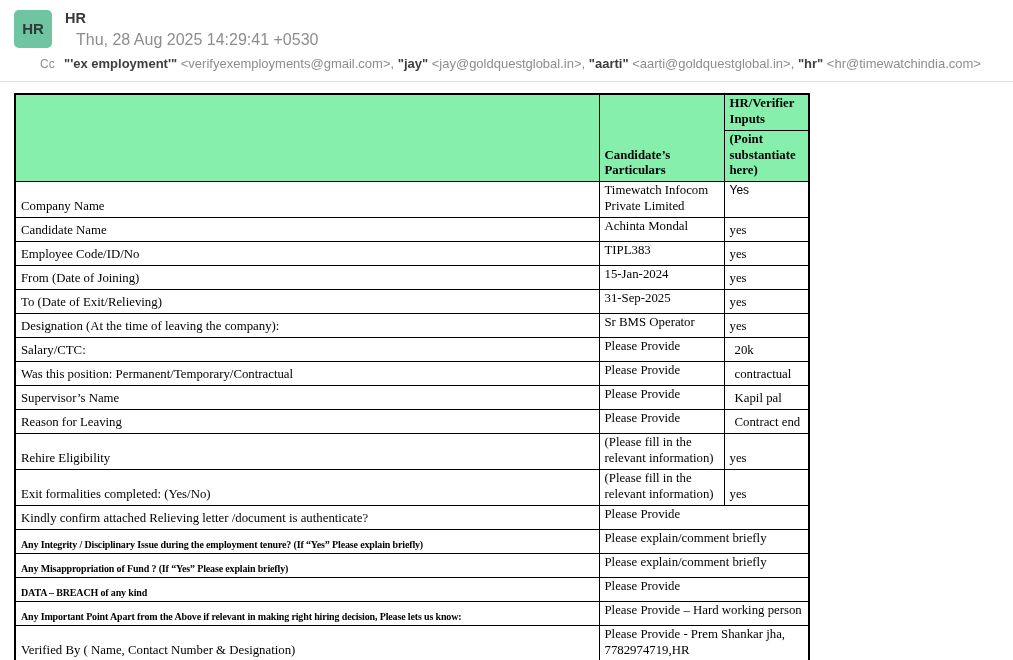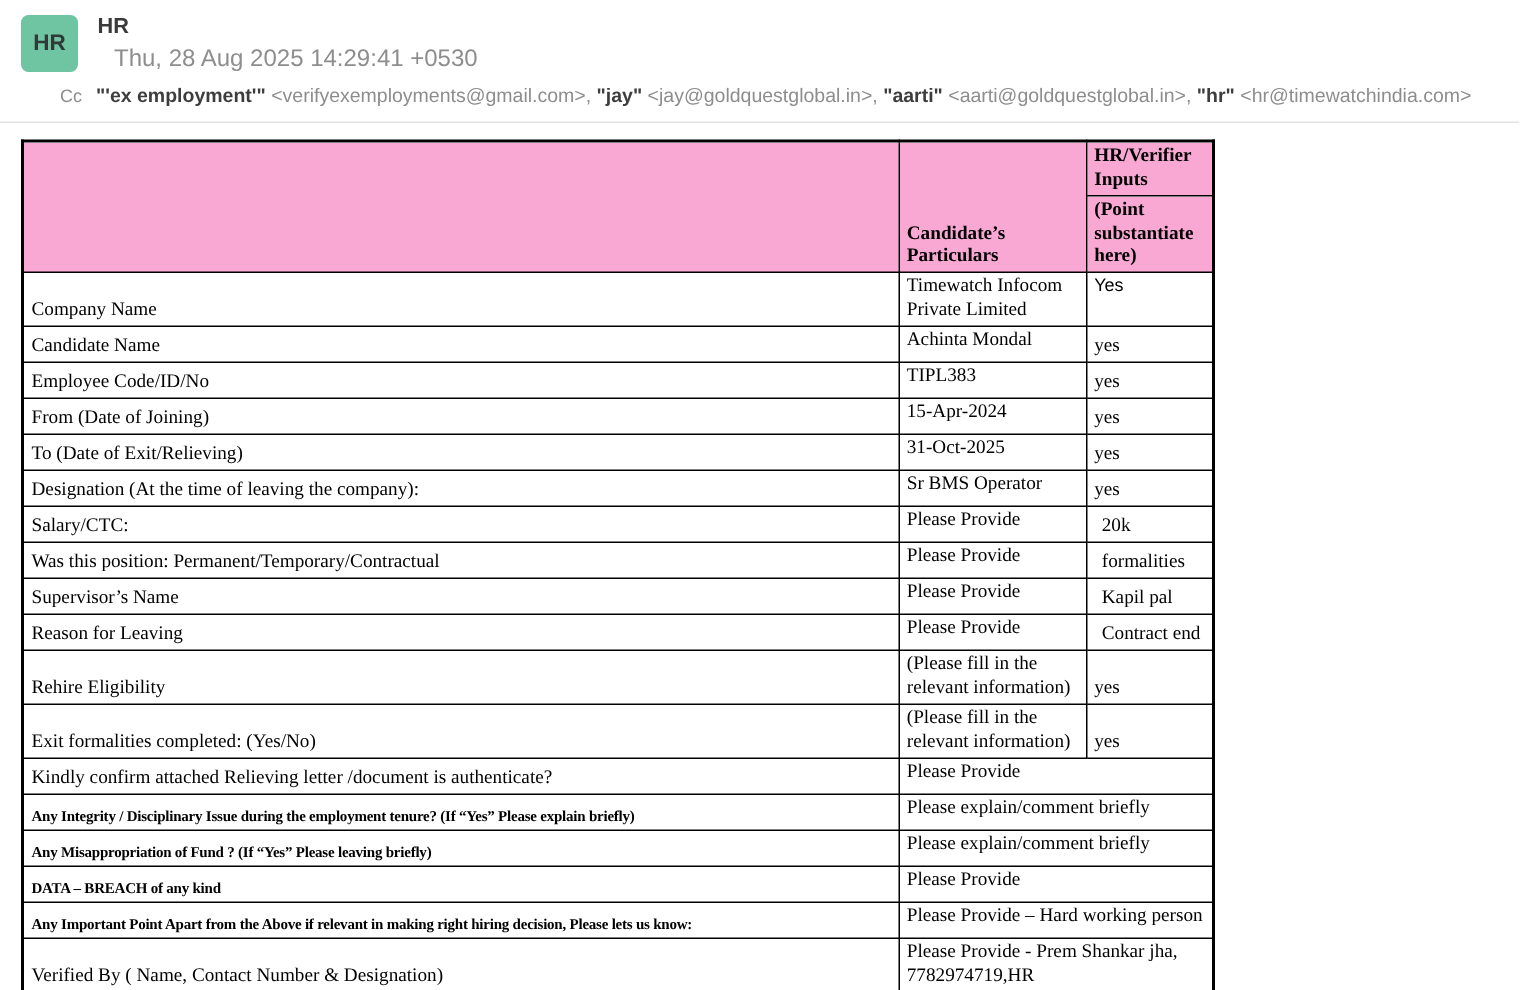--- a/index.html
+++ b/index.html
@@ -30,21 +30,21 @@
 
   
   table.verif{
     border-collapse:collapse;table-layout:fixed;
     margin:11px 0 0 14px;width:794px;
     font-family:"Liberation Serif","DejaVu Serif",serif;
     font-size:12.8px;color:#000;
   }
   table.verif{border:2px solid #000;}
   .verif th,.verif td{border:1px solid #000;padding:1px 5px 2px 5px;line-height:1.25;overflow:hidden;}
-  .verif thead th{background:#f9a8d4;font-weight:bold;text-align:left;}
+  .verif thead th{background:#86efac;font-weight:bold;text-align:left;}
   .th-part{vertical-align:bottom;}
   .th-verif-top{vertical-align:top;height:28px;}
   .th-verif-bot{vertical-align:top;height:46px;}
   .c-label{vertical-align:bottom;height:20px;margin-top:34px;}
   .c-label.bold{font-weight:bold;font-size:10px;letter-spacing:-0.15px;}
   .c-part{vertical-align:top;}
   .c-verif{vertical-align:bottom;}
   .c-verif.vtop{vertical-align:top;}
   .c-verif.sans{font-family:"Liberation Sans","DejaVu Sans",sans-serif;font-size:12px;}
   .c-verif.indent{padding-left:10px;}
@@ -98,42 +98,42 @@
         <td class="c-part">Achinta Mondal</td>
         <td class="c-verif">yes</td>
       </tr>
       <tr>
         <td class="c-label">Employee Code/ID/No</td>
         <td class="c-part">TIPL383</td>
         <td class="c-verif">yes</td>
       </tr>
       <tr>
         <td class="c-label">From (Date of Joining)</td>
-        <td class="c-part">15-Apr-2024</td>
+        <td class="c-part">15-Jan-2024</td>
         <td class="c-verif">yes</td>
       </tr>
       <tr>
         <td class="c-label">To (Date of Exit/Relieving)</td>
-        <td class="c-part">31-Oct-2025</td>
+        <td class="c-part">31-Sep-2025</td>
         <td class="c-verif">yes</td>
       </tr>
       <tr>
         <td class="c-label">Designation (At the time of leaving the company):</td>
         <td class="c-part">Sr BMS Operator</td>
         <td class="c-verif">yes</td>
       </tr>
       <tr>
         <td class="c-label">Salary/CTC:</td>
         <td class="c-part">Please Provide</td>
         <td class="c-verif indent">20k</td>
       </tr>
       <tr>
         <td class="c-label">Was this position: Permanent/Temporary/Contractual</td>
         <td class="c-part">Please Provide</td>
-        <td class="c-verif indent">formalities</td>
+        <td class="c-verif indent">contractual</td>
       </tr>
       <tr>
         <td class="c-label">Supervisor’s Name</td>
         <td class="c-part">Please Provide</td>
         <td class="c-verif indent">Kapil pal</td>
       </tr>
       <tr>
         <td class="c-label">Reason for Leaving</td>
         <td class="c-part">Please Provide</td>
         <td class="c-verif indent">Contract end</td>
@@ -150,21 +150,21 @@
       </tr>
       <tr>
         <td class="c-label">Kindly confirm attached Relieving letter /document is authenticate?</td>
         <td class="c-part" colspan="2">Please Provide</td>
       </tr>
       <tr>
         <td class="c-label bold">Any Integrity / Disciplinary Issue during the employment tenure? (If “Yes” Please explain briefly)</td>
         <td class="c-part" colspan="2">Please explain/comment briefly</td>
       </tr>
       <tr>
-        <td class="c-label bold">Any Misappropriation of Fund ? (If “Yes” Please leaving briefly)</td>
+        <td class="c-label bold">Any Misappropriation of Fund ? (If “Yes” Please explain briefly)</td>
         <td class="c-part" colspan="2">Please explain/comment briefly</td>
       </tr>
       <tr>
         <td class="c-label bold">DATA – BREACH of any kind</td>
         <td class="c-part" colspan="2">Please Provide</td>
       </tr>
       <tr>
         <td class="c-label bold">Any Important Point Apart from the Above if relevant in making right hiring decision, Please lets us know:</td>
         <td class="c-part" colspan="2">Please Provide – Hard working person</td>
       </tr>

